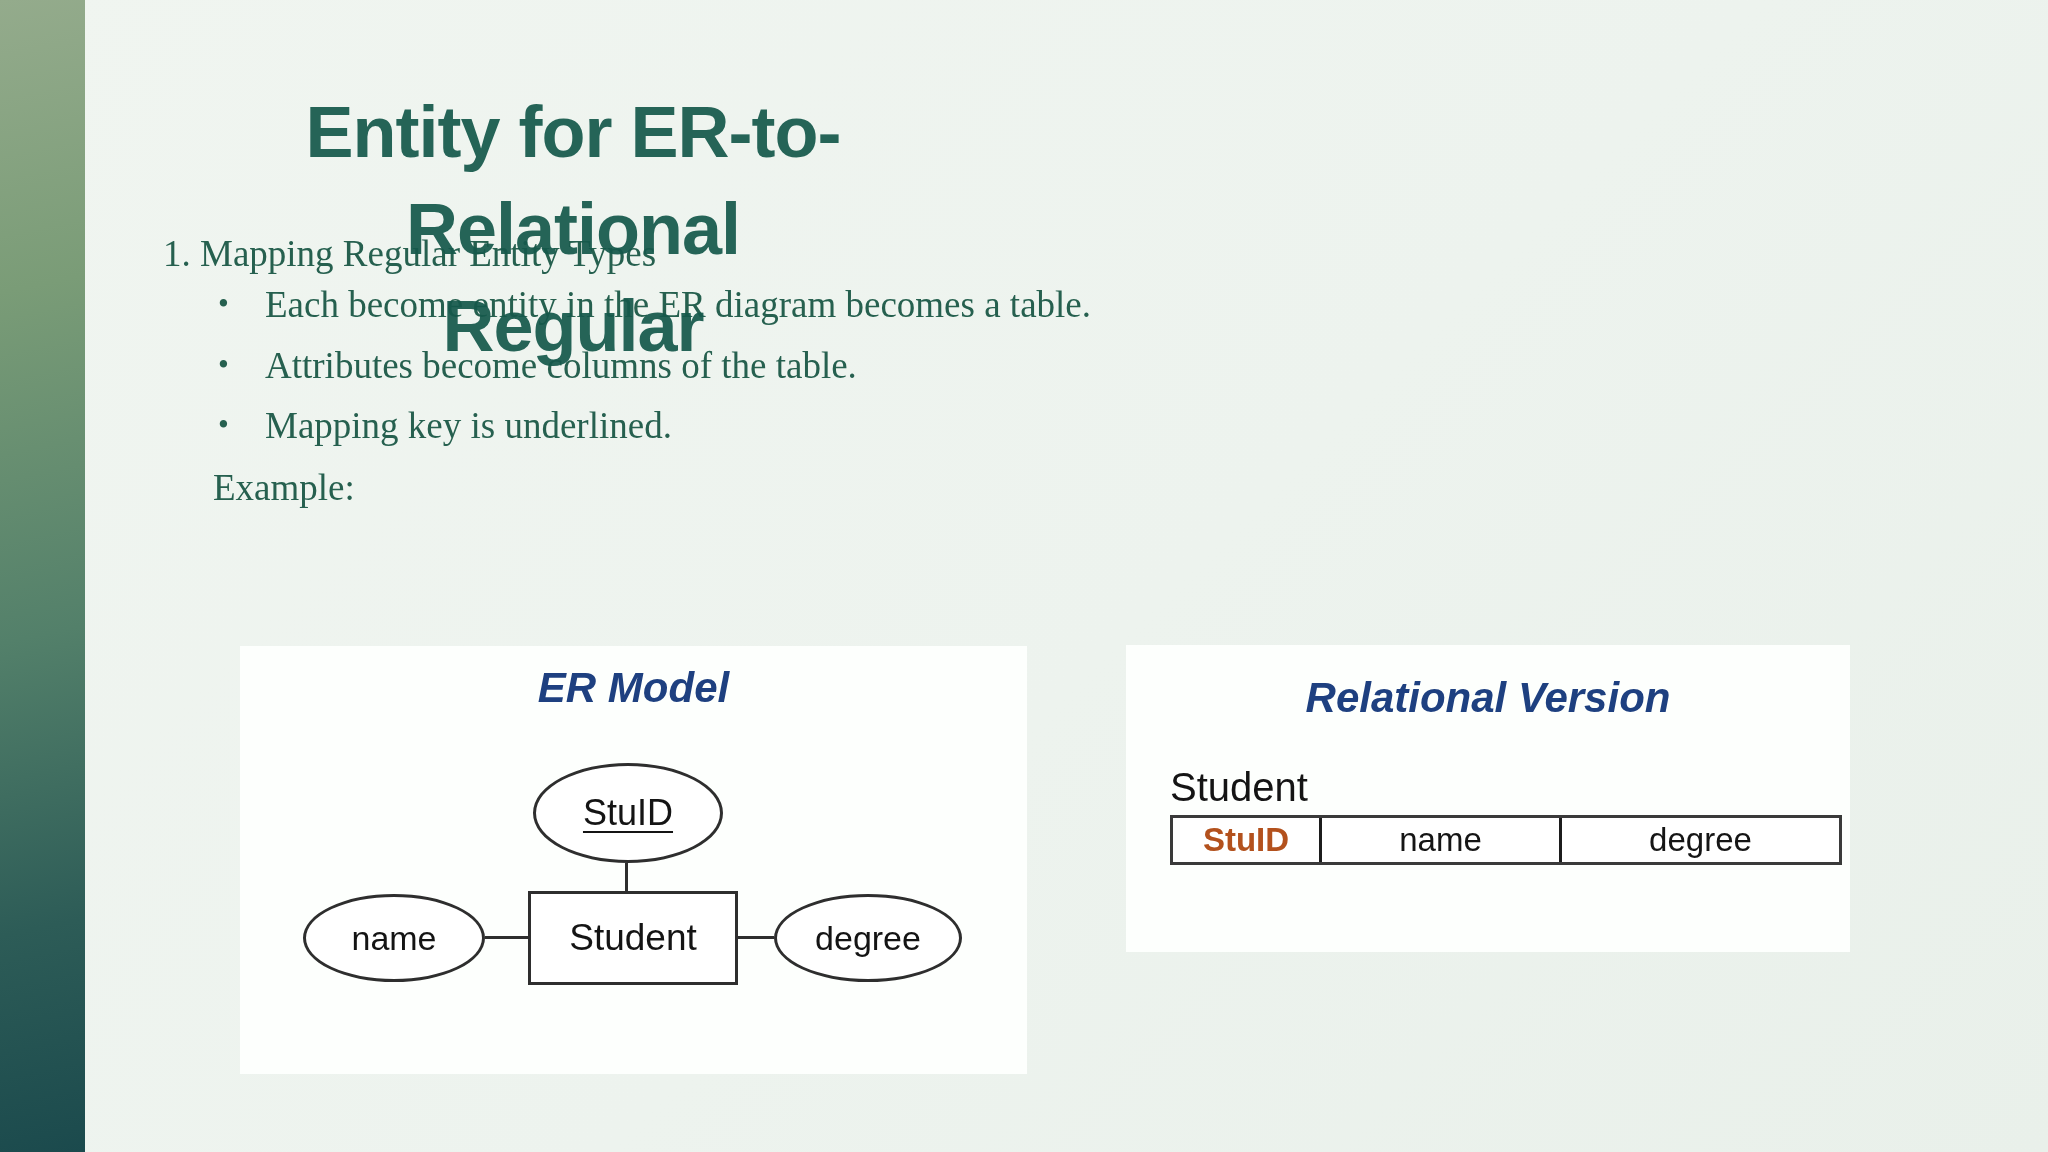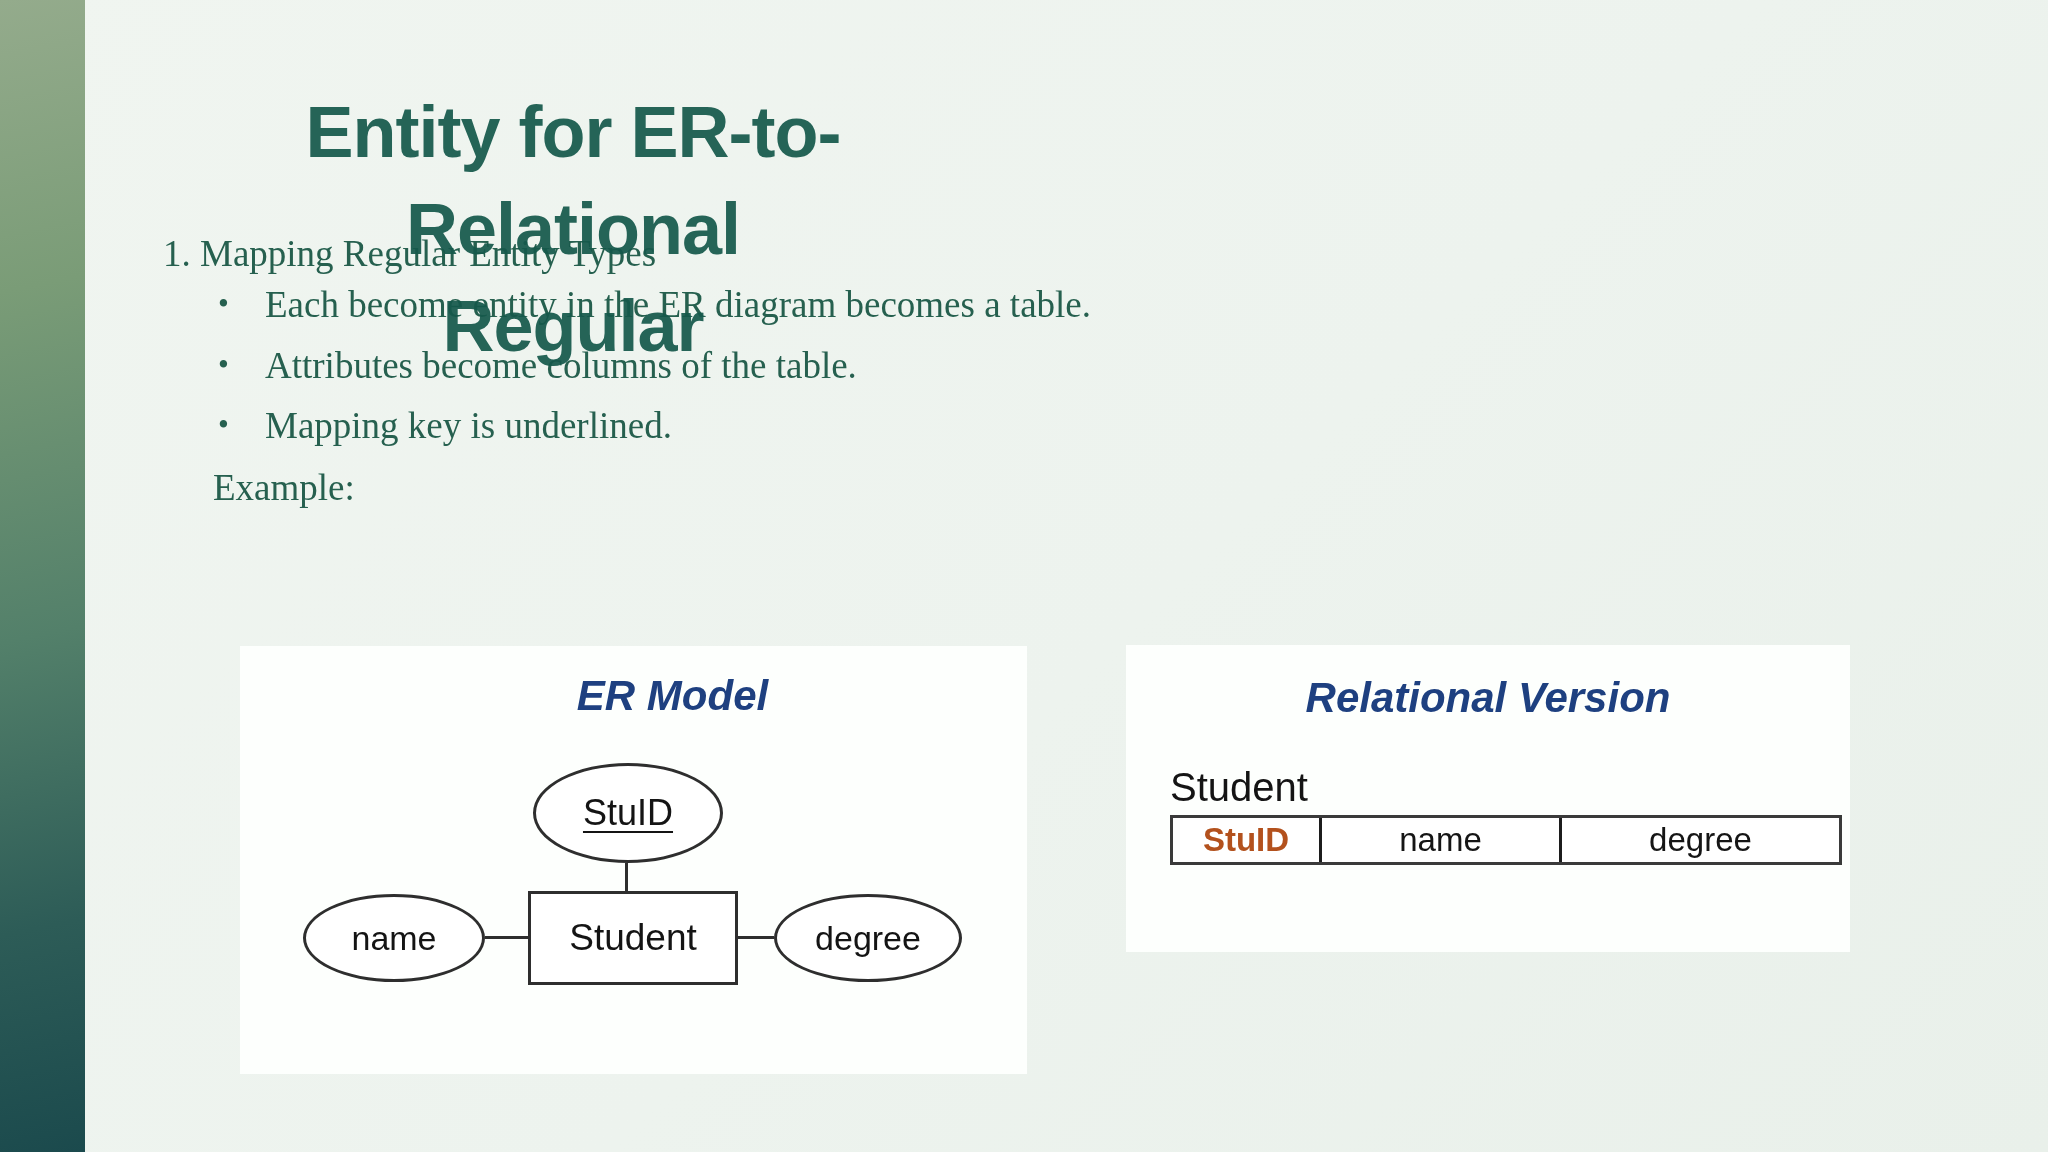--- a/index.html
+++ b/index.html
@@ -27,21 +27,21 @@
   .example-label{position:absolute;left:213px;top:466px;font-size:37px;z-index:1;}
   .example-caption{position:absolute;left:213px;top:524px;font-size:37px;z-index:1;white-space:pre;}
   
   .panel{position:absolute;background:#fdfffd;}
   .er-panel{left:240px;top:646px;width:787px;height:428px;}
   .rel-panel{left:1126px;top:645px;width:724px;height:307px;}
   .panel-caption{
     position:absolute;left:0;width:100%;text-align:center;
     font-style:italic;font-weight:bold;font-size:42px;color:#1e4080;
   }
-  .er-panel .panel-caption{top:26px;padding-left:39px;}
+  .er-panel .panel-caption{top:18px;}
   .rel-panel .panel-caption{top:29px;}
   
   .ellipse{
     position:absolute;border:3px solid #2e2e2e;border-radius:50%;background:#ffffff;
     display:flex;align-items:center;justify-content:center;color:#141414;box-sizing:border-box;
   }
   .ellipse-stuid{left:293px;top:117px;width:190px;height:100px;font-size:36px;}
   .ellipse-name{left:63px;top:248px;width:182px;height:88px;font-size:34px;}
   .ellipse-degree{left:534px;top:248px;width:188px;height:88px;font-size:34px;}
   .entity-rect{

